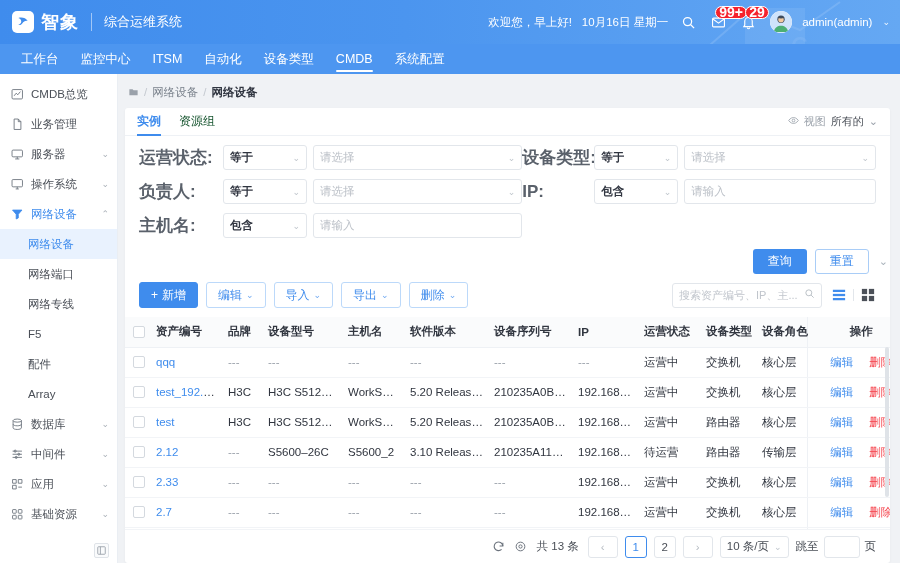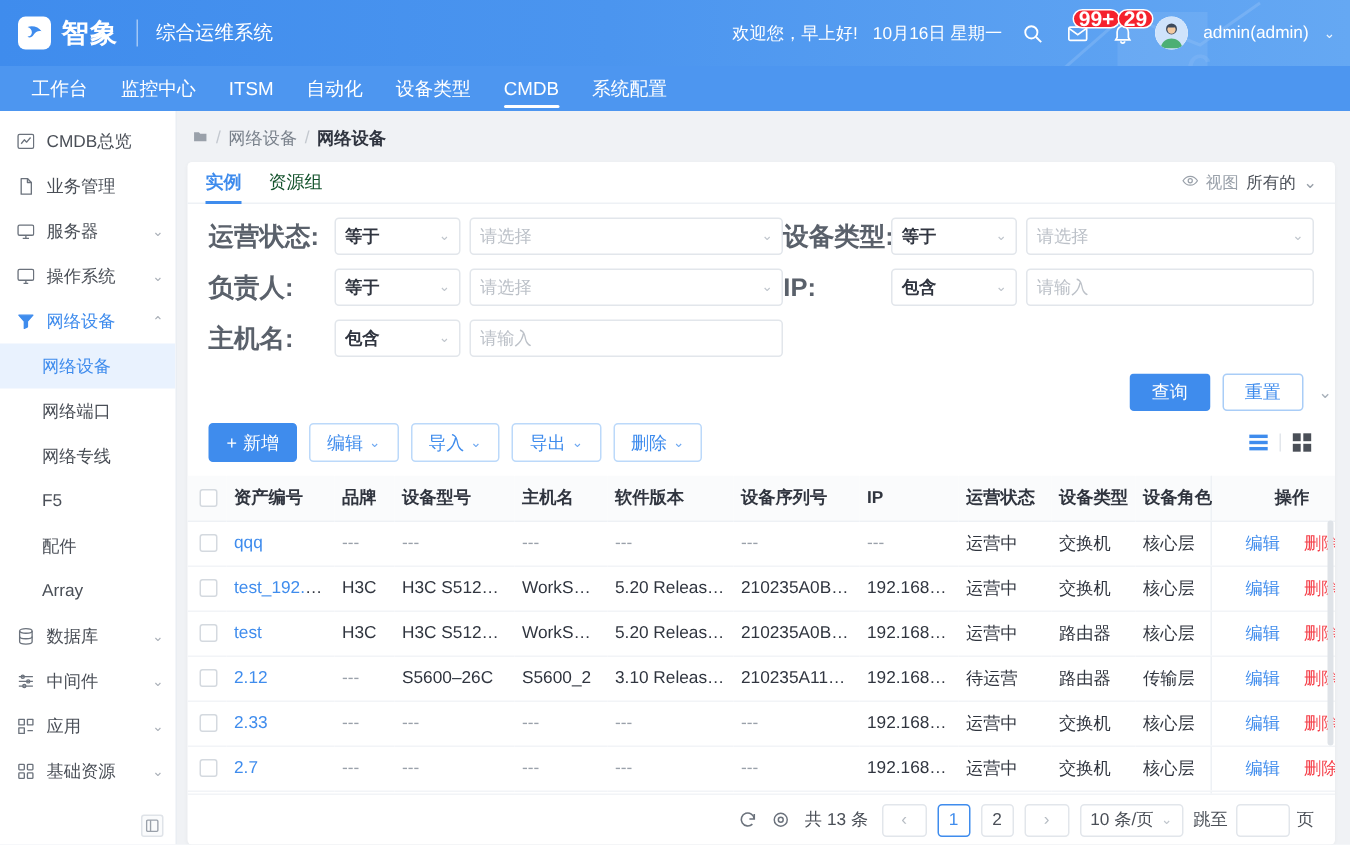--- a/index.html
+++ b/index.html
@@ -517,20 +517,29 @@
           <div class="tb-btn">
             <span>导出</span>
             <span class="dc">⌄</span>
           </div>
           <div class="tb-btn">
             <span>删除</span>
             <span class="dc">⌄</span>
           </div>
 
           <div class="tb-right">
+            <div class="search-box">
+              <input placeholder="搜索资产编号、IP、主..." style="">
+              <span>
+                <svg viewBox="0 0 24 24" fill="none" stroke="#b6bcc3" stroke-width="2">
+                    <circle cx="10.5" cy="10.5" r="6.5"></circle>
+                    <path d="M15.5 15.5L21 21"></path>
+                  </svg>
+              </span>
+            </div>
             <div class="vtoggle">
               <span class="vt">
                 <svg viewBox="0 0 16 16" fill="#3f8ced">
                     <rect x="1" y="2" width="14" height="2.6"></rect>
                     <rect x="1" y="6.7" width="14" height="2.6"></rect>
                     <rect x="1" y="11.4" width="14" height="2.6"></rect>
                   </svg>
               </span>
               <span class="vt-div"></span>
               <span class="vt">

